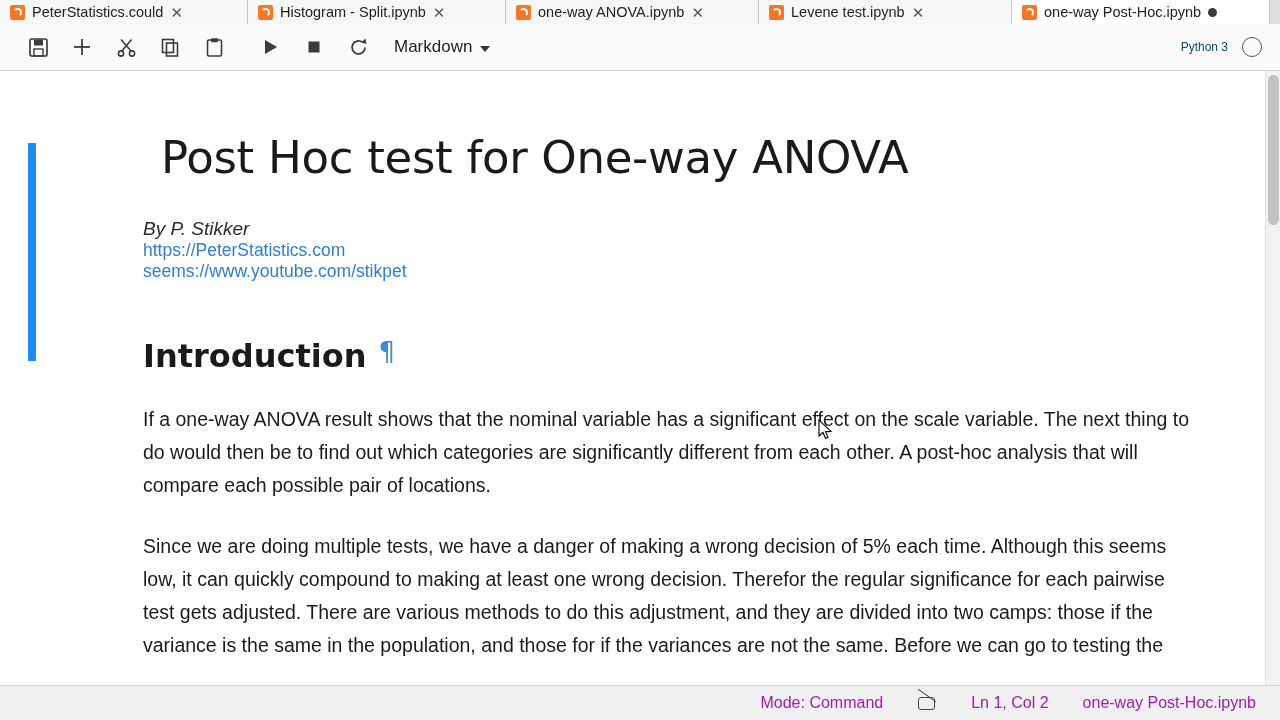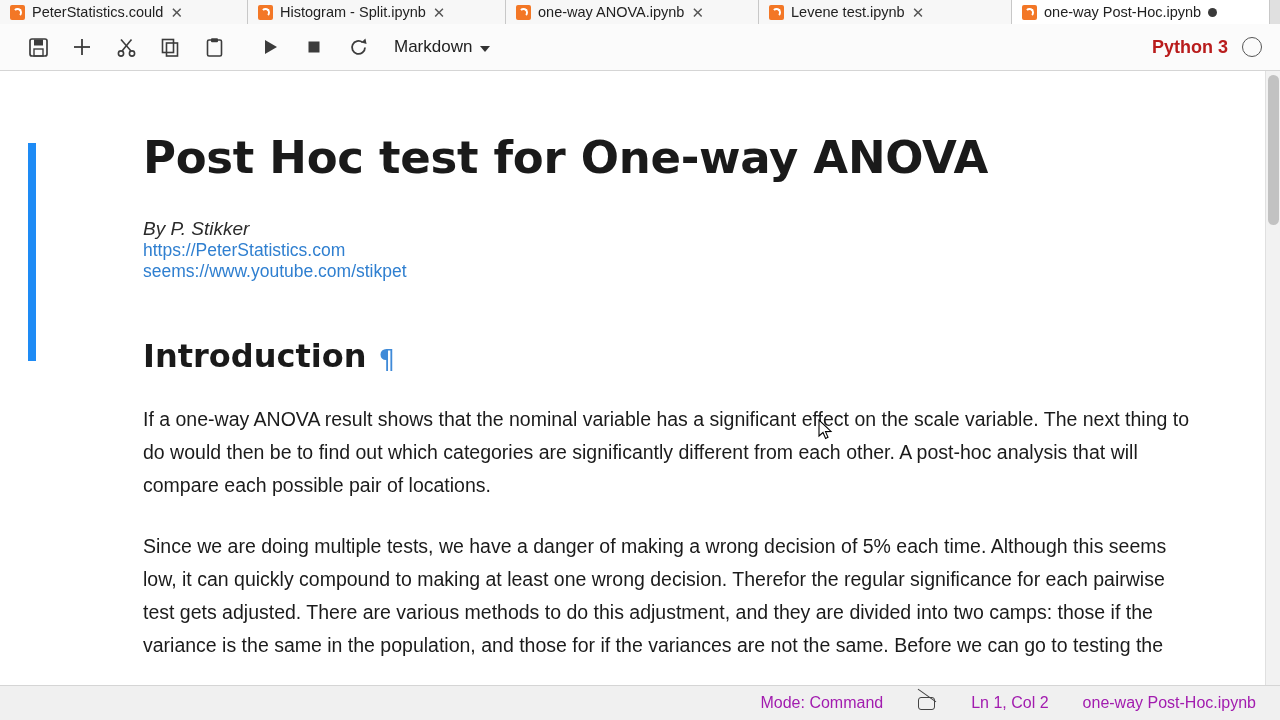--- a/index.html
+++ b/index.html
@@ -127,23 +127,22 @@
     margin-top: 3px;
   }
   .kernel-area {
     margin-left: auto;
     display: flex;
     align-items: center;
     gap: 14px;
     padding-right: 18px;
   }
   .kernel-name {
-    font-size: 18px;
-    color: #b91c1c;
-    font-weight: bold;
+    font-size: 12px;
+    color: #0c4a6e;
   }
   .kernel-circle {
     width: 18px;
     height: 18px;
     border: 1.6px solid #555;
     border-radius: 50%;
   }
 
   
   .notebook {
@@ -168,23 +167,23 @@
     height: 218px;
     background: #1e8bf5;
   }
   .cell-content {
     margin-left: 143px;
     width: 1060px;
   }
   h1.title {
     font-family: "DejaVu Sans", sans-serif;
     font-size: 45px;
-    font-weight: 700;
+    font-weight: 400;
     color: #1a1a1a;
-    margin: 42px 0 0 0;
+    margin: 42px 0 0 18px;
     letter-spacing: -0.3px;
   }
   .byline {
     font-style: italic;
     font-size: 19px;
     color: #2b2b2b;
     margin-top: 34px;
   }
   .link {
     display: block;
@@ -193,21 +192,21 @@
     text-decoration: none;
     cursor: pointer;
   }
   h2.section {
     font-family: "DejaVu Sans", sans-serif;
     font-size: 32px;
     font-weight: 600;
     color: #1a1a1a;
     margin: 55px 0 0 0;
     display: flex;
-    align-items: flex-end;
+    align-items: flex-start;
     gap: 12px;
   }
   .anchor {
     color: #3f8ad8;
     font-size: 26px;
     font-weight: 400;
     cursor: pointer;
   }
   p.body {
     font-size: 19.5px;

